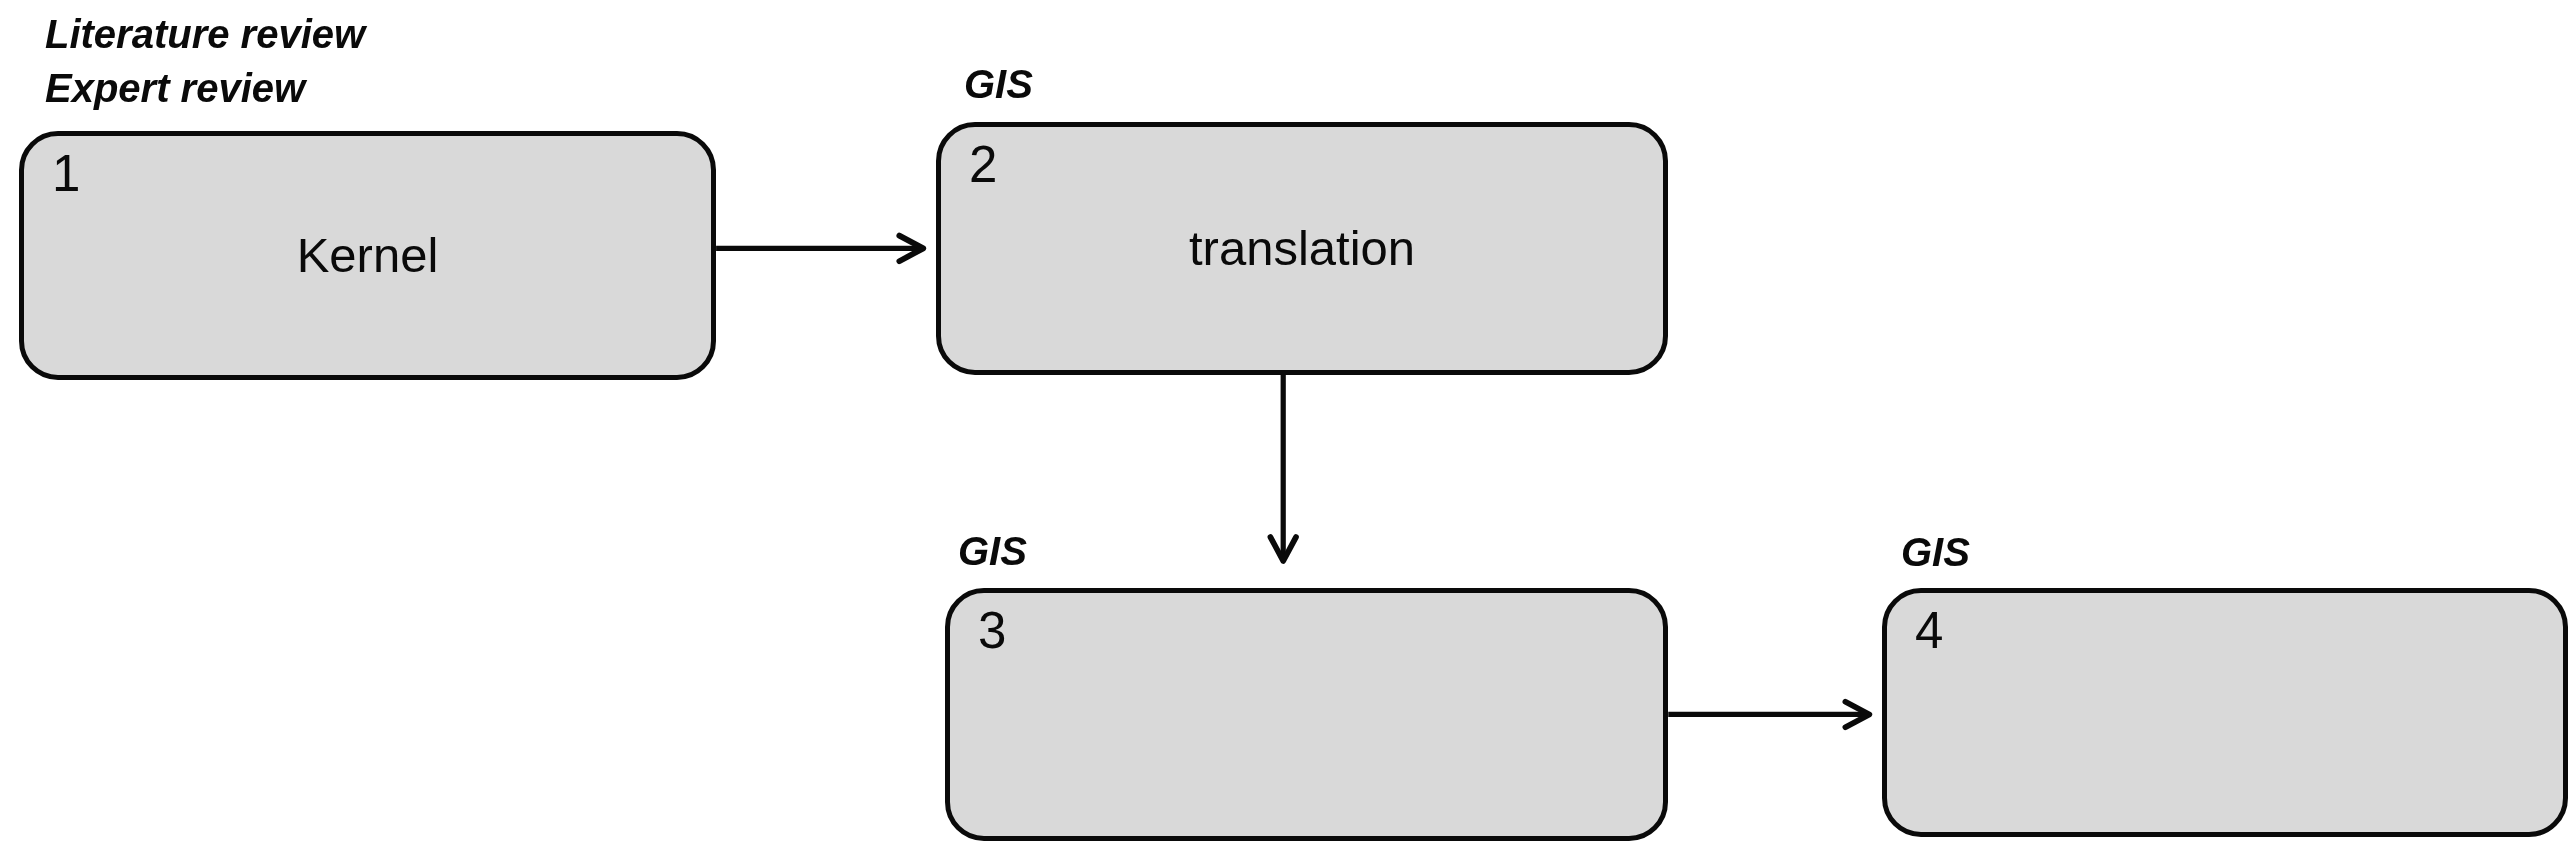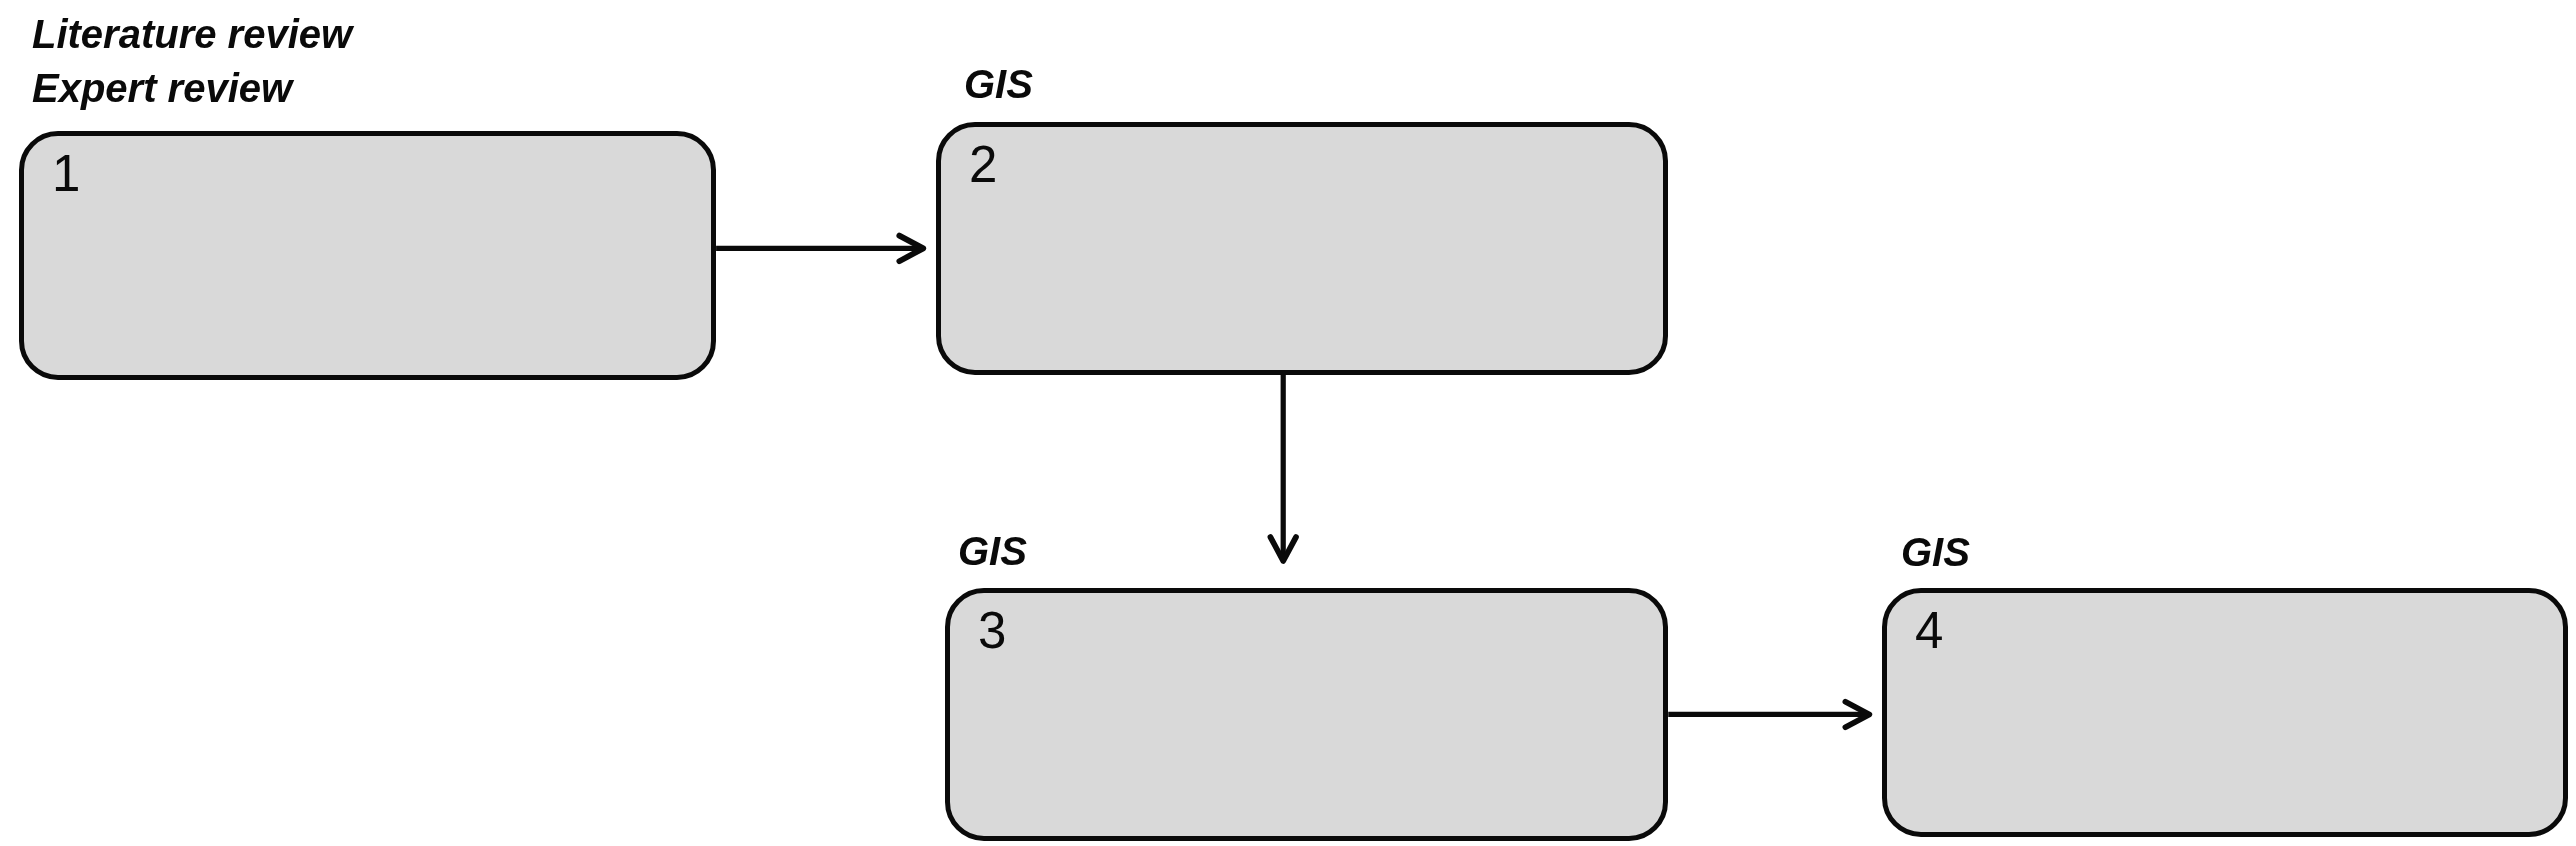--- a/index.html
+++ b/index.html
@@ -52,46 +52,48 @@
     width: 2576px;
     height: 847px;
     pointer-events: none;
   }
 </style>
 </head>
 <body>
 
 <div class="canvas">
 
-  <div class="method-label" style="left:32px; top:7px;">
+  <div class="method-label" style="left:45px; top:7px;">
     <div>Literature review</div>
     <div>Expert review</div>
   </div>
 
   <div class="method-label" style="left:964px; top:57px;">
     <div>GIS</div>
   </div>
 
   <div class="method-label" style="left:958px; top:524px;">
     <div>GIS</div>
   </div>
 
   <div class="method-label" style="left:1901px; top:525px;">
     <div>GIS</div>
   </div>
 
   <div class="step-box" style="left:19px; top:131px; width:697px; height:249px;">
     <span class="step-number">1</span>
     <div class="step-title">
+      <div>Kernel</div>
     </div>
   </div>
 
   <div class="step-box" style="left:936px; top:122px; width:732px; height:253px;">
     <span class="step-number">2</span>
     <div class="step-title">
+      <div>translation</div>
     </div>
   </div>
 
   <div class="step-box" style="left:945px; top:588px; width:723px; height:253px;">
     <span class="step-number">3</span>
   </div>
 
   <div class="step-box" style="left:1882px; top:588px; width:686px; height:249px;">
     <span class="step-number">4</span>
   </div>

